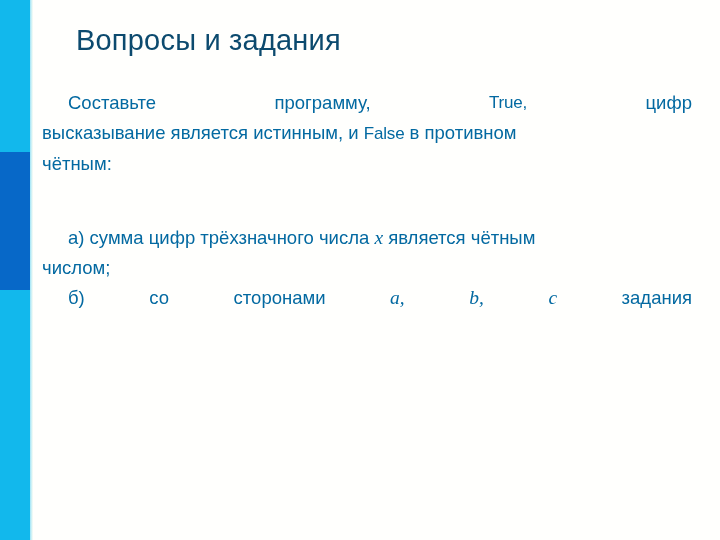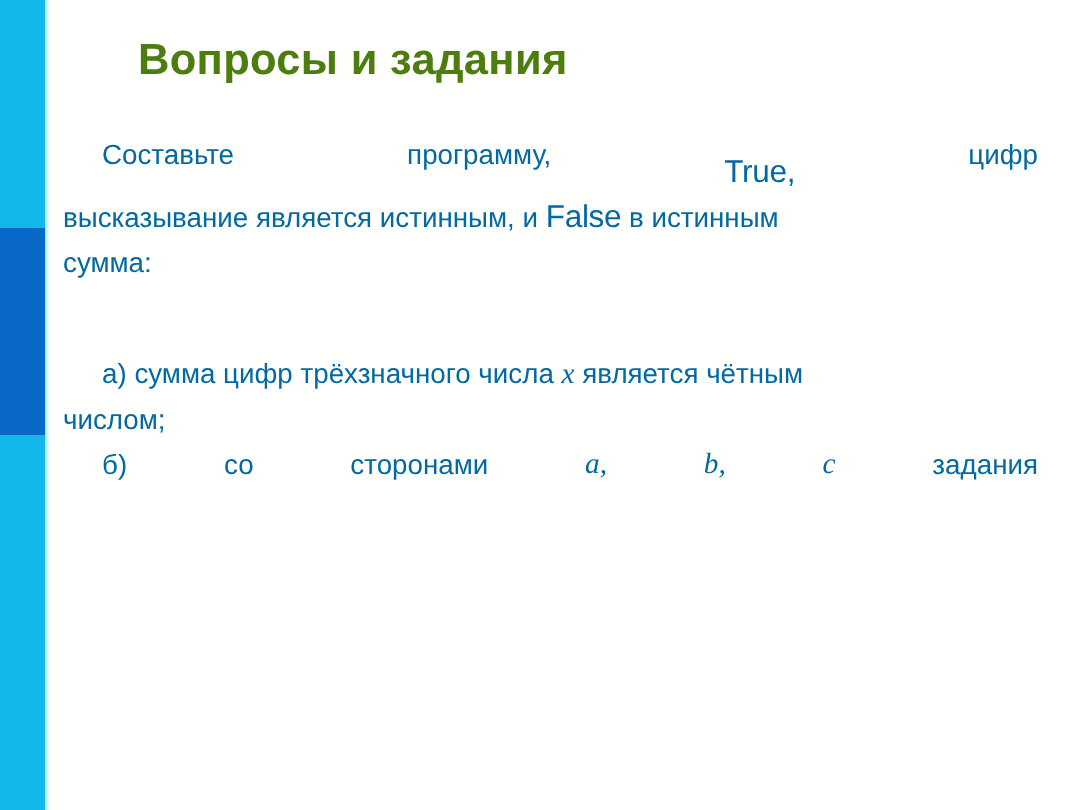--- a/index.html
+++ b/index.html
@@ -54,26 +54,26 @@
     top: 0;
     width: 3px;
     height: 540px;
     background: linear-gradient(to right, #8fe0f6, #fdfdf4);
     opacity: .85;
   }
 
   
   .title {
     position: absolute;
-    left: 92px;
+    left: 76px;
     top: 24px;
     width: 560px;
     font-size: 29px;
-    font-weight: bold;
-    color: #4d7c0f;
+    font-weight: normal;
+    color: #0c4a6e;
     letter-spacing: .2px;
     line-height: 1.15;
     white-space: nowrap;
   }
 
   
   .body-block {
     position: absolute;
     left: 42px;
     top: 88px;
@@ -97,23 +97,22 @@
     box-sizing: border-box;
   }
   .line-plain {
     display: block;
   }
   .line-plain.first {
     padding-left: 26px;
     margin-top: 44px;
   }
   .kw {
-    font-size: 21px;
+    font-size: 17px;
     letter-spacing: -0.2px;
-    margin-top: 12px;
   }
   .var {
     font-family: "Liberation Serif", serif;
     font-style: italic;
     font-size: 19.5px;
   }
   .sp { white-space: pre; }
 </style>
 </head>
 <body>
@@ -131,22 +130,22 @@
 
   <div class="body-block">
 
     <div class="para">
       <span class="line-justify first">
         <span>Составьте</span>
         <span>программу,</span>
         <span class="kw">True,</span>
         <span>цифр</span>
       </span>
-      <span class="line-plain"><span>высказывание является истинным, и</span><span class="sp"> </span><span class="kw">False</span><span class="sp"> </span><span>в истинным</span></span>
-      <span class="line-plain">сумма:</span>
+      <span class="line-plain"><span>высказывание является истинным, и</span><span class="sp"> </span><span class="kw">False</span><span class="sp"> </span><span>в противном</span></span>
+      <span class="line-plain">чётным:</span>
     </div>
 
     <div class="para">
       <span class="line-plain first"><span>а) сумма цифр трёхзначного числа</span><span class="sp"> </span><span class="var">x</span><span class="sp"> </span><span>является чётным</span></span>
       <span class="line-plain">числом;</span>
     </div>
 
     <div class="para">
       <span class="line-justify first">
         <span>б)</span>

